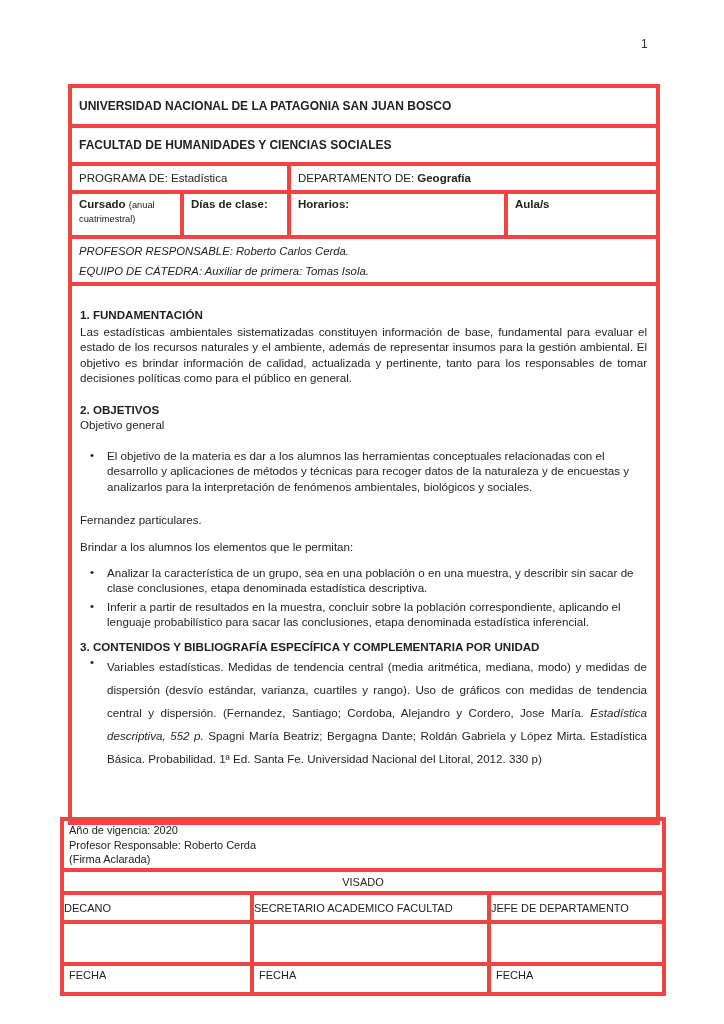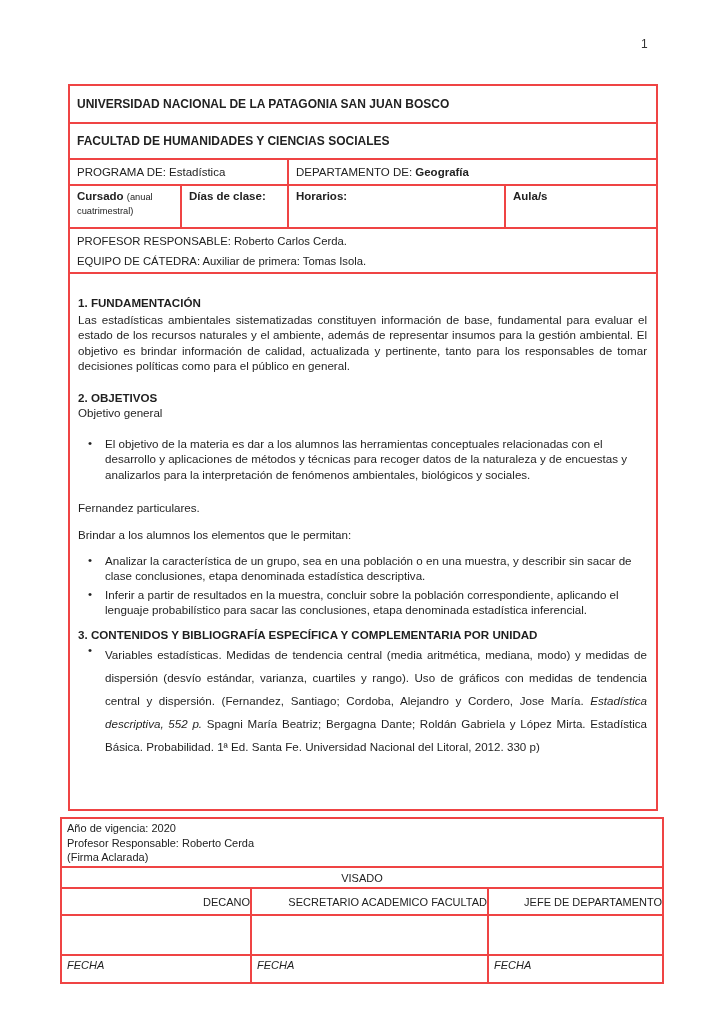--- a/index.html
+++ b/index.html
@@ -4,31 +4,31 @@
 <style>
   html,body{margin:0;padding:0;background:#ffffff;}
   .page{
     position:relative;width:724px;height:1024px;background:#ffffff;
     font-family:"Liberation Sans","DejaVu Sans",sans-serif;
     color:#222;overflow:hidden;
   }
   .pagenum{position:absolute;top:37px;left:641px;font-size:12px;color:#333;}
 
   table{border-collapse:collapse;table-layout:fixed;}
-  td{border:2px solid #ef4444;padding:0;vertical-align:middle;overflow:hidden;}
+  td{border:4px solid #ef4444;padding:0;vertical-align:middle;overflow:hidden;}
 
   
   .t1{position:absolute;top:84px;left:68px;width:588px;}
   .t1 .rowA td{height:36px;font-weight:bold;font-size:12px;padding-left:7px;}
   .t1 .rowB td{height:34px;font-weight:bold;font-size:12px;padding-left:7px;}
   .t1 .rowC td{height:24px;font-size:11.5px;padding-left:7px;}
   .t1 .rowD td{height:29px;vertical-align:top;padding:4px 4px 8px 7px;font-size:11.5px;font-weight:bold;line-height:12.5px;}
   .t1 .rowD .note{font-weight:normal;font-size:9.3px;}
   .t1 .rowE td{height:19px;font-size:10.8px;padding-left:7px;}
-  .t1 .rowF td{height:43px;font-size:11.3px;padding-left:7px;vertical-align:middle;}
+  .t1 .rowF td{height:43px;font-size:11.3px;padding-left:7px;vertical-align:middle;font-style:italic;}
   .t1 .rowF div{line-height:20px;}
   .boldv{font-weight:bold;}
 
   
   .contentcell{height:535px;vertical-align:top !important;padding:0 9px 0 8px !important;}
   .content{font-size:11.6px;line-height:15.4px;color:#1f1f1f;}
   .content h3{margin:0;font-size:11.6px;line-height:15px;font-weight:bold;}
   .h-s1{margin-top:21px !important;}
   .h-s2{margin-top:16px !important;}
   .h-s3{margin-top:9px !important;}
@@ -44,23 +44,23 @@
   .content li .b{position:absolute;left:10px;top:-1px;}
   .li-cont{margin-top:1px !important;}
   .li-cont .txt{display:block;line-height:23px;text-align:justify;}
   .li-cont .b{top:3px;}
 
   
   .t2{position:absolute;top:817px;left:60px;width:602px;}
   .t2 td{font-size:11px;}
   .t2 .sig{height:45px;vertical-align:top;padding:2px 4px 0 5px;line-height:14.6px;}
   .t2 .visado{height:19px;text-align:center;}
-  .t2 .heads td{height:25px;text-align:right;}
+  .t2 .heads td{height:25px;text-align:left;}
   .t2 .blank td{height:38px;}
-  .t2 .fecha td{height:23px;vertical-align:top;padding:3px 0 0 5px;font-style:italic;}
+  .t2 .fecha td{height:23px;vertical-align:top;padding:3px 0 0 5px;}
 </style>
 </head>
 <body>
 
 <div class="page">
 
   <div class="pagenum">1</div>
 
   <table class="t1">
     <colgroup>

